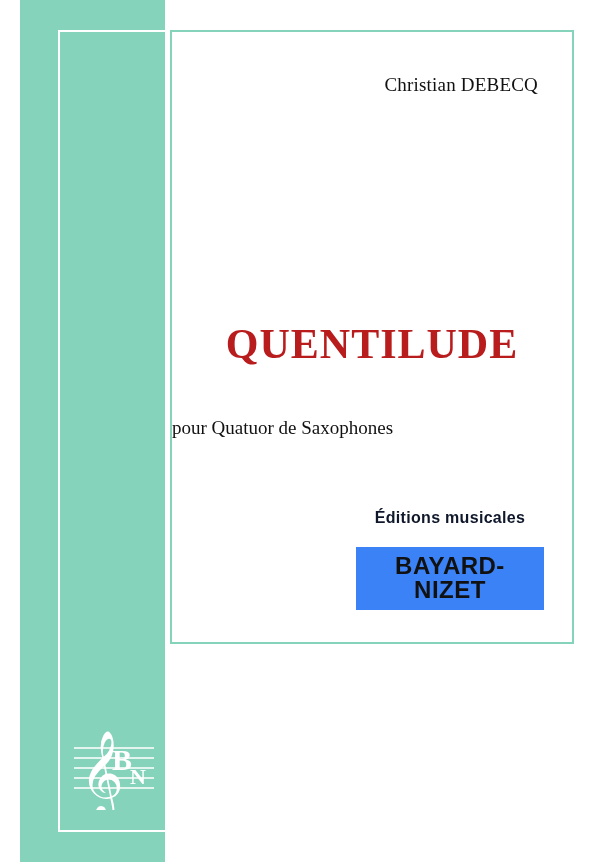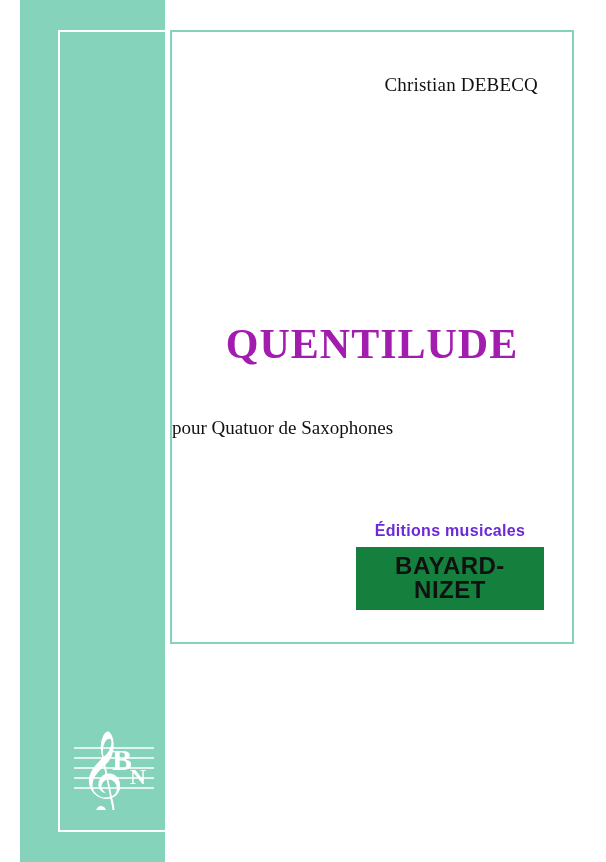--- a/index.html
+++ b/index.html
@@ -67,21 +67,21 @@
 
   .title {
     position: absolute;
     left: 0;
     right: 0;
     top: 288px;
     text-align: center;
     font-size: 42px;
     font-weight: bold;
     letter-spacing: 1px;
-    color: #a21caf;
+    color: #b91c1c;
     font-family: "Liberation Serif", serif;
   }
 
   .subtitle {
     position: absolute;
     left: 0;
     right: 34px;
     top: 385px;
     text-align: left;
     font-size: 19px;
@@ -94,26 +94,26 @@
     position: absolute;
     right: 28px;
     bottom: 32px;
     width: 188px;
     text-align: center;
   }
   .publisher-line1 {
     font-family: "Liberation Sans", sans-serif;
     font-weight: bold;
     font-size: 16px;
-    color: #6d28d9;
+    color: #0f172a;
     letter-spacing: 0.3px;
-    margin-bottom: 7px;
+    margin-bottom: 20px;
   }
   .publisher-name {
-    background: #15803d;
+    background: #3b82f6;
     color: #111111;
     font-family: "Liberation Sans", sans-serif;
     font-weight: bold;
     font-size: 24px;
     letter-spacing: 0.5px;
     padding: 7px 4px 8px 4px;
     line-height: 1;
   }
 
   

